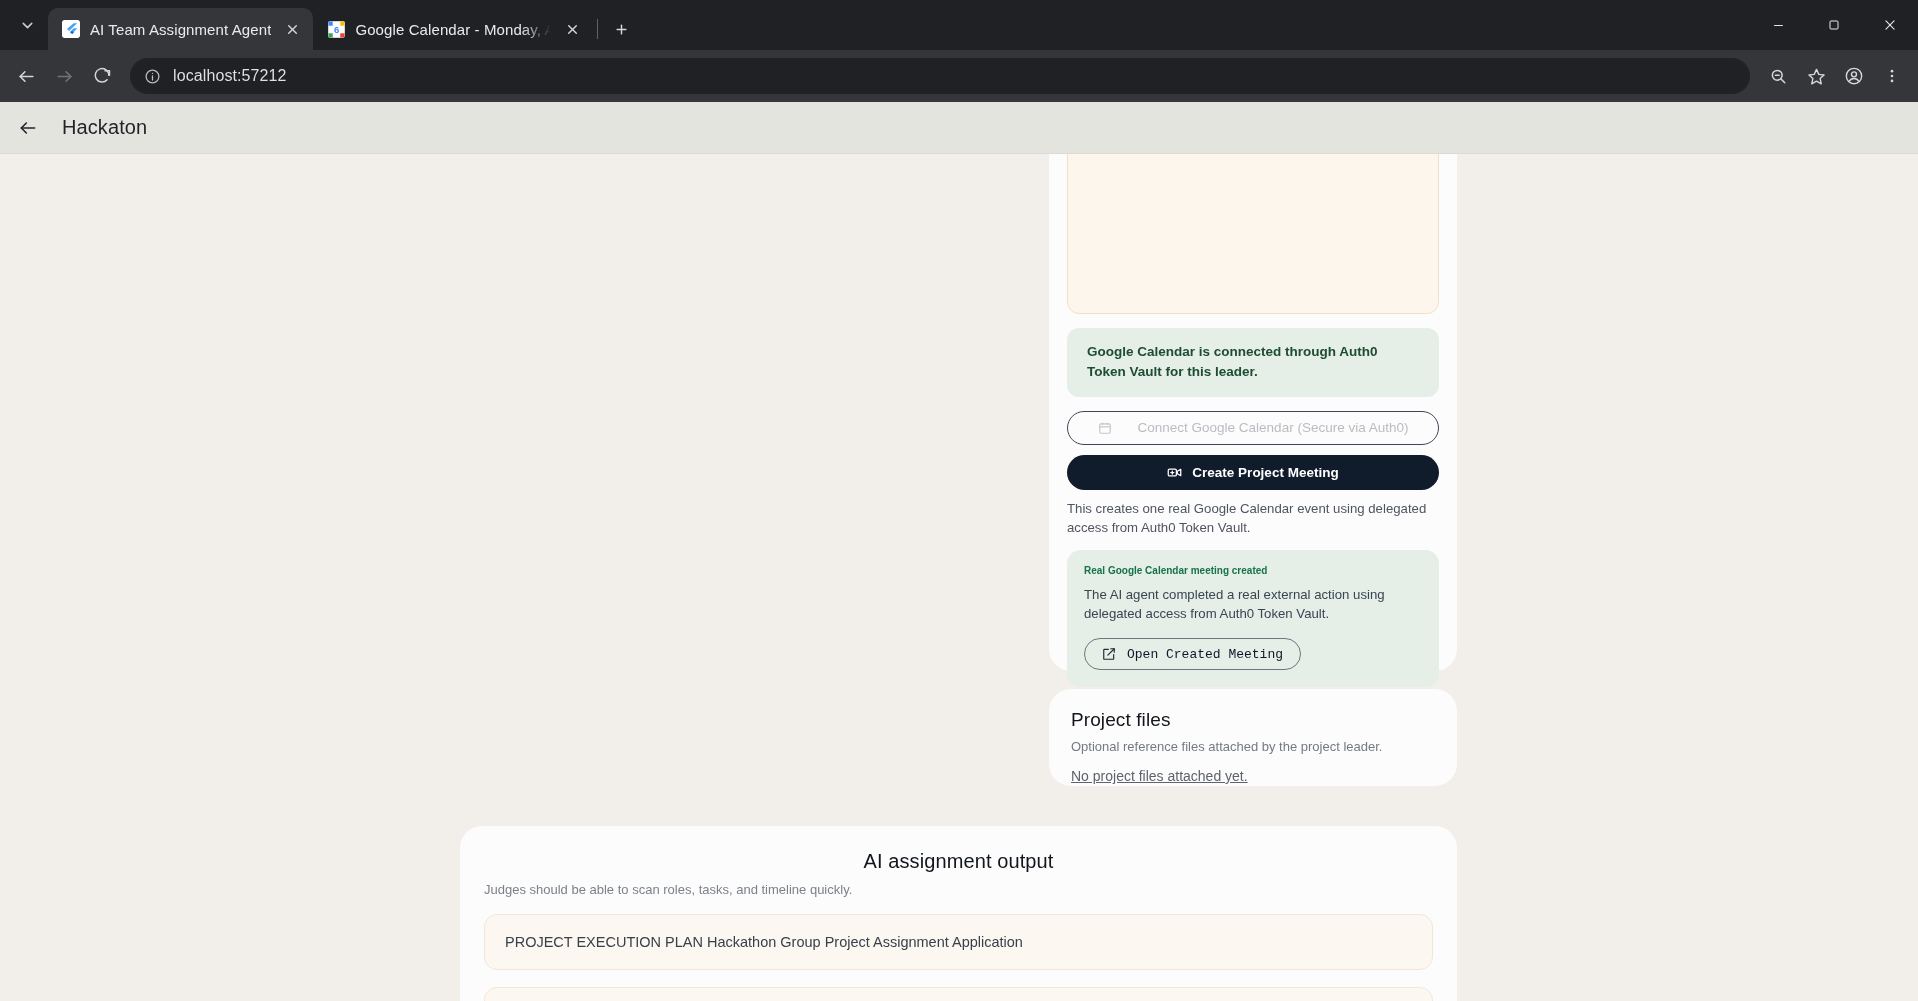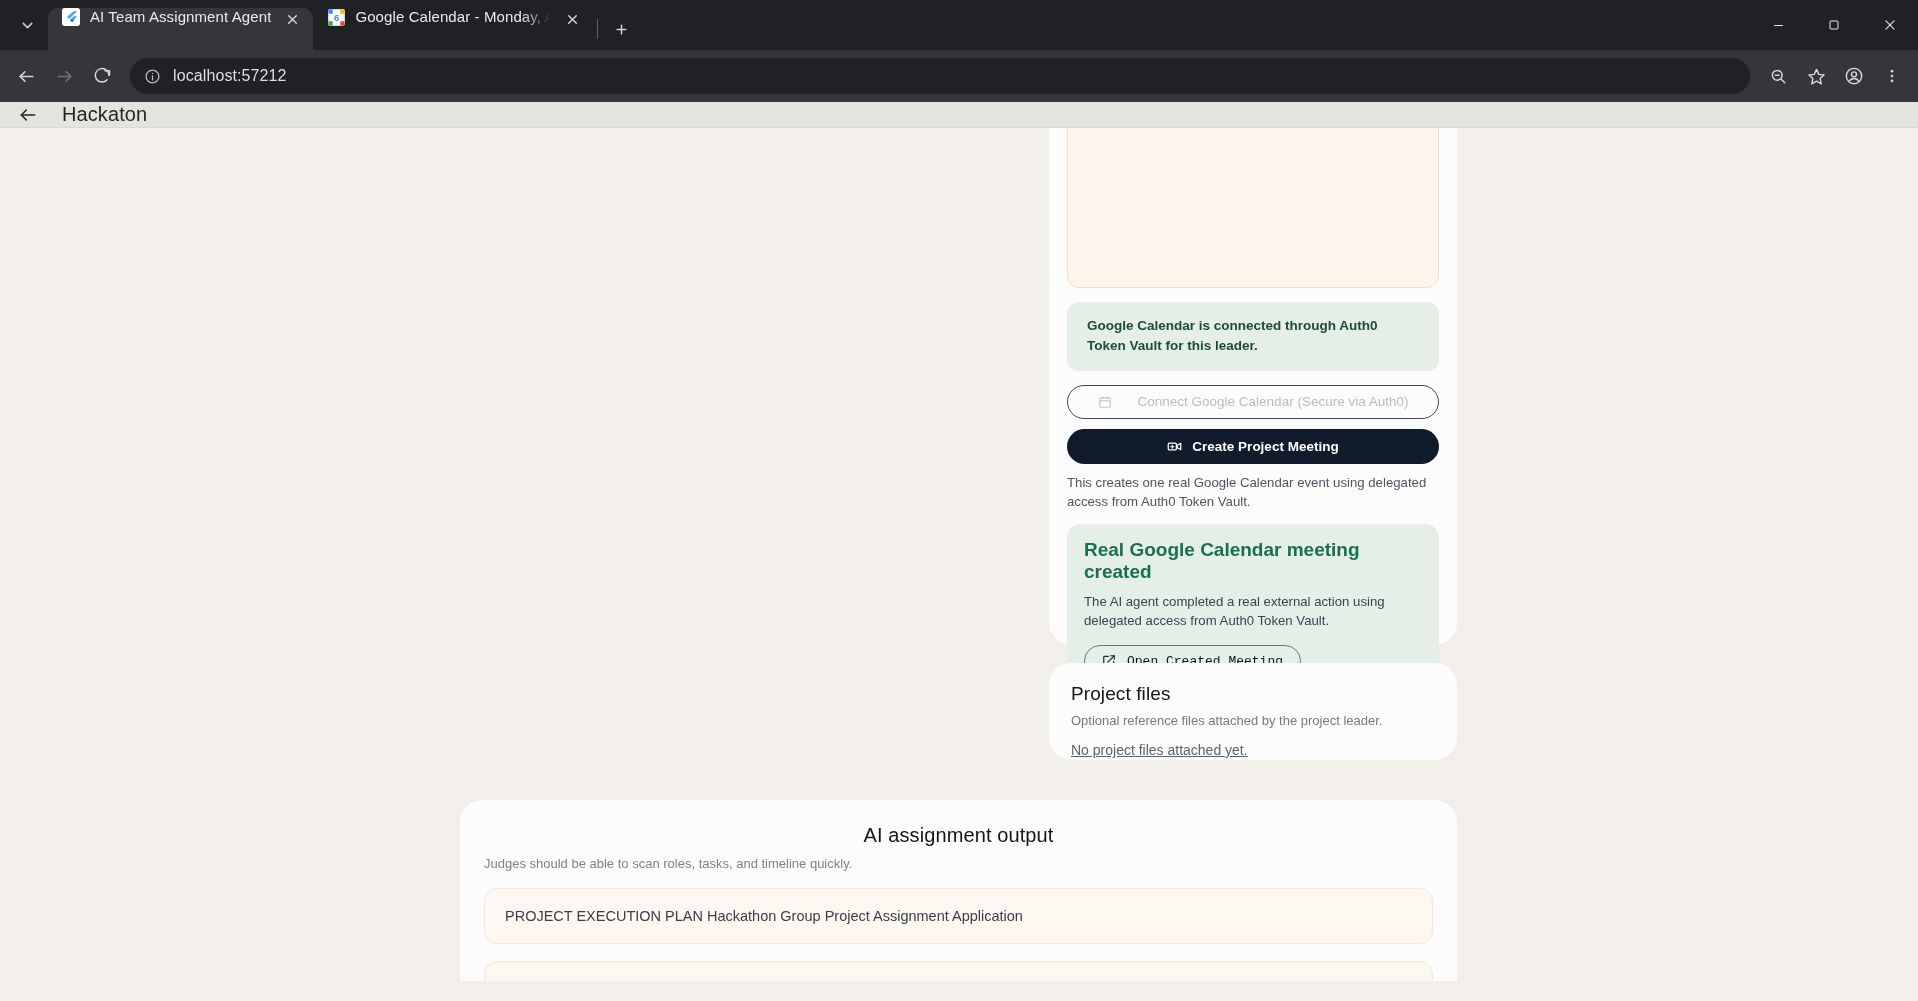--- a/index.html
+++ b/index.html
@@ -23,21 +23,21 @@
   .tab-list-btn {
     width: 34px; height: 34px;
     margin: 0 4px 8px 4px;
     border-radius: 50%;
     display: flex; align-items: center; justify-content: center;
     flex: 0 0 auto;
   }
   .tab {
     height: 42px;
     display: flex;
-    align-items: flex-start;
+    align-items: center;
     border-radius: 10px 10px 0 0;
     padding: 0 10px 0 14px;
     gap: 10px;
     min-width: 0;
     flex: 0 0 auto;
     position: relative;
   }
   .tab.active { background: #35363a; }
   .tab.inactive { background: transparent; }
   .tab-favicon {
@@ -118,21 +118,21 @@
     color: #dcdfe3;
     font-size: 16px;
     white-space: nowrap;
     overflow: hidden;
     letter-spacing: 0.1px;
   }
   .tb-right { display: flex; align-items: center; gap: 2px; }
 
   
   .app-header {
-    height: 26px;
+    height: 52px;
     background: #e4e4df;
     display: flex;
     align-items: center;
     gap: 18px;
     padding-left: 12px;
     border-bottom: 1px solid #dcdad4;
   }
   .app-back {
     width: 32px; height: 32px;
     display: flex; align-items: center; justify-content: center;
@@ -218,21 +218,21 @@
     line-height: 1.48;
   }
   .green-card {
     margin-top: 12px;
     background: #e5eee7;
     border-radius: 14px;
     padding: 15px 17px 17px 17px;
   }
   .green-card-title {
     color: #157347;
-    font-size: 19px;
+    font-size: 10px;
     font-weight: bold;
   }
   .green-card-body {
     margin-top: 9px;
     color: #394551;
     font-size: 13.2px;
     line-height: 1.5;
   }
   .pill-outline {
     margin-top: 14px;

